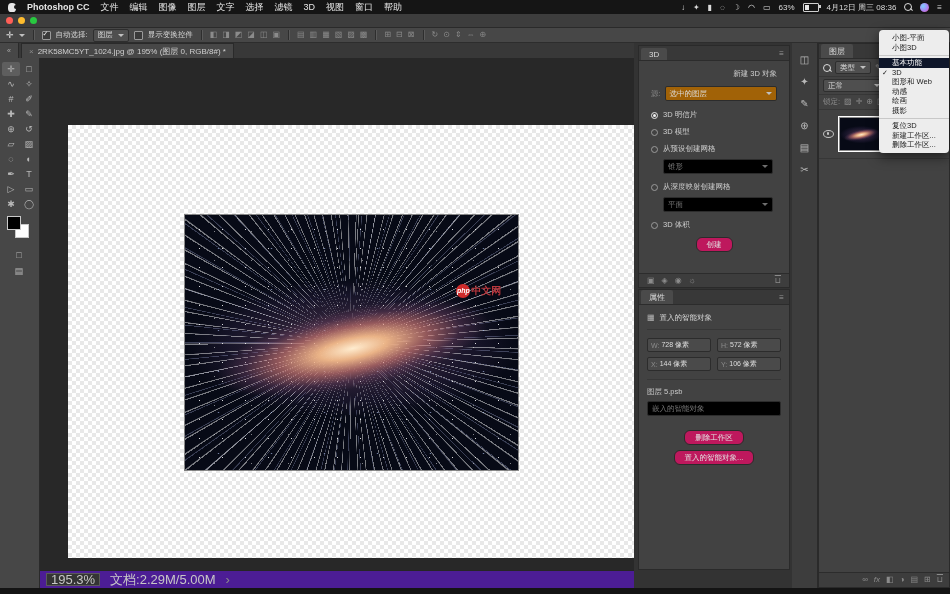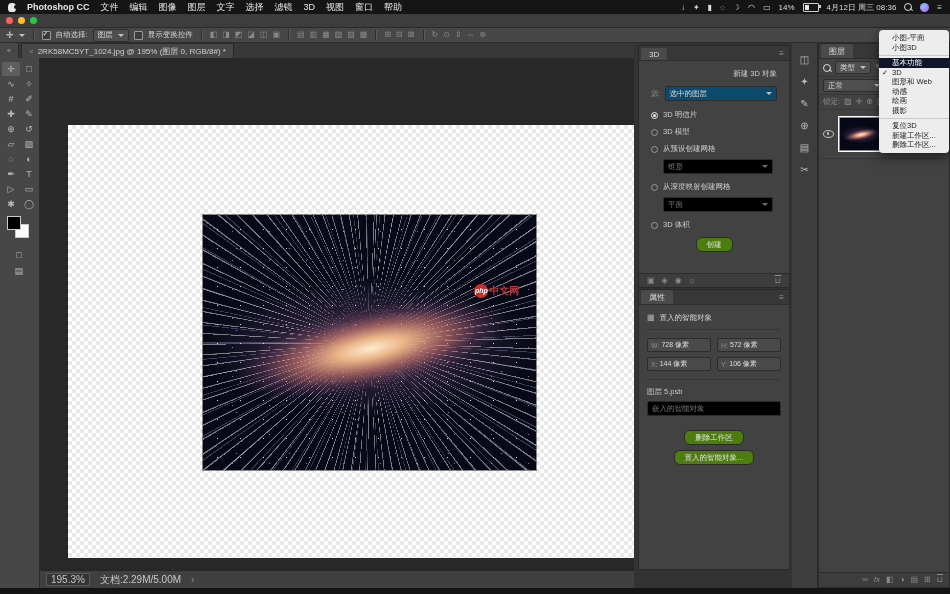--- a/index.html
+++ b/index.html
@@ -75,29 +75,29 @@
   .wmbadge{background:#cf2b2b;color:#fff;font-weight:bold;font-size:7px;border-radius:50%;
            width:14px;height:14px;display:flex;align-items:center;justify-content:center;font-style:italic;}
   .wmtext{color:#b8383f;font-weight:bold;font-size:10px;text-shadow:0 0 2px rgba(0,0,0,.6);}
   
   .rightbg{left:634px;top:43px;width:316px;height:545px;background:#333333;}
   .panel{background:#424242;border:1px solid #2a2a2a;box-sizing:border-box;}
   .phead{height:14px;background:#383838;display:flex;align-items:flex-end;padding:0 2px;border-bottom:1px solid #2c2c2c;}
   .ptab{background:#4a4a4a;color:#dadada;font-size:8px;padding:2px 8px 1px;border-radius:2px 2px 0 0;}
   .pmenu{margin-left:auto;color:#9b9b9b;font-size:8px;padding:0 3px 2px;}
   .pbody{position:relative;font-size:7.5px;}
-  .pselect{height:13px;background:#0c4a6e;border:1px solid #2c2c2c;border-radius:2px;
+  .pselect{height:13px;background:#a16207;border:1px solid #2c2c2c;border-radius:2px;
            display:flex;align-items:center;justify-content:space-between;padding:0 4px;color:#ddd;}
   .pselect.disabled{background:#000000;color:#787878;}
   .pselect.disabled .car{border-top-color:#6e6e6e;}
   .radline{display:flex;align-items:center;gap:5px;margin:0 0 7px 0;color:#cfcfcf;}
   .rad{width:7px;height:7px;border:1px solid #9a9a9a;border-radius:50%;box-sizing:border-box;flex:0 0 auto;}
   .rad.on{border-color:#e8e8e8;position:relative;}
   .rad.on::after{content:"";position:absolute;left:1px;top:1px;width:3px;height:3px;border-radius:50%;background:#f0f0f0;}
-  .pbtn{height:13px;background:#4d7c0f;border:1px solid #2b2b2b;border-radius:6px;color:#e2e2e2;
+  .pbtn{height:13px;background:#be185d;border:1px solid #2b2b2b;border-radius:6px;color:#e2e2e2;
         display:inline-flex;align-items:center;justify-content:center;padding:0 10px;font-size:7.5px;}
   .pfoot{position:absolute;left:0;right:0;bottom:0;height:14px;border-top:1px solid #2c2c2c;background:#3d3d3d;
          display:flex;align-items:center;gap:7px;padding:0 8px;box-sizing:border-box;}
   .fbox{height:12px;border:1px solid #2c2c2c;background:#4a4a4a;border-radius:2px;
         display:flex;align-items:center;gap:2px;padding:0 3px;font-size:7px;color:#ddd;}
   .iconstrip{left:792px;top:43px;width:26px;height:545px;background:#3d3d3d;border-right:1px solid #2a2a2a;box-sizing:border-box;}
   .iconstrip .g{display:block;text-align:center;font-size:10px;margin:12px 0;}
   
   .layers{left:818px;top:43px;width:132px;height:545px;}
   .lrow{display:flex;align-items:center;gap:4px;padding:2px 4px;border-bottom:1px solid #373737;font-size:7.5px;}
@@ -107,22 +107,22 @@
   .lfoot{position:absolute;left:0;right:0;bottom:0;height:14px;border-top:1px solid #2c2c2c;background:#3d3d3d;
          display:flex;align-items:center;justify-content:flex-end;gap:6px;padding:0 6px;font-size:8px;}
   
   .wsmenu{left:879px;top:30px;width:70px;background:#ededed;border-radius:4px;z-index:60;
           box-shadow:0 4px 12px rgba(0,0,0,.55);padding:3px 0;font-size:7.5px;color:#1a1a1a;}
   .wsitem{height:9.5px;line-height:9.5px;padding:0 5px 0 13px;position:relative;white-space:nowrap;overflow:hidden;}
   .wsitem.hl{background:#0f172a;color:#fff;}
   .wsitem .chk{position:absolute;left:3px;font-size:7px;}
   .wsdiv{height:1px;background:#c8c8c8;margin:2.5px 0;}
   
-  .statusbar{left:40px;top:570px;width:594px;height:18px;background:#404040;border-top:1px solid #262626;
-             display:flex;align-items:center;gap:10px;padding:0 6px;box-sizing:border-box;font-size:10px;color:#c7c7c7;}
+  .statusbar{left:40px;top:570px;width:594px;height:18px;background:#4c1d95;border-top:1px solid #262626;
+             display:flex;align-items:center;gap:10px;padding:0 6px;box-sizing:border-box;font-size:13px;color:#c7c7c7;}
   .zoombox{height:11px;border:1px solid #5a5a5a;background:#343434;display:flex;align-items:center;padding:0 4px;}
   .bottomstrip{left:0;top:588px;width:950px;height:6px;background:#141414;}
 </style>
 </head>
 <body>
 
 <div id="app">
 
   <div class="menubar abs">
     <div class="apple"></div>
@@ -139,21 +139,21 @@
     <span>窗口</span>
     <span>帮助</span>
     <div class="mbright">
       <span>↓</span>
       <span>✦</span>
       <span>▮</span>
       <span>◌</span>
       <span>☽</span>
       <span>◠</span>
       <span>▭</span>
-      <span>14%</span>
+      <span>63%</span>
       <div class="batt"></div>
       <span>4月12日 周三 08:36</span>
       <div class="lens"></div>
       <div class="siri"></div>
       <span>≡</span>
     </div>
   </div>
 
   <div class="titlebar abs">
     <div class="tl" style="background:#ff5f57"></div>
@@ -277,21 +277,21 @@
     <div class="tcell" style="position:absolute;left:10px;top:190px;width:18px">
         <span class="g">□</span>
       </div>
     <div class="tcell" style="position:absolute;left:10px;top:206px;width:18px">
         <span class="g">▤</span>
       </div>
   </div>
 
   <div class="canvas abs">
     <div class="checker">
-      <div class="galaxy" style="left:135px;top:90px;width:333px;height:255px;">
+      <div class="galaxy" style="left:117px;top:90px;width:333px;height:255px;">
         <div class="glow"></div>
         <div class="spokes"></div>
         <div class="stars"></div>
         <div class="core"></div>
         <div class="wm">
           <span class="wmbadge">php</span>
           <span class="wmtext">中文网</span>
         </div>
       </div>
     </div>

